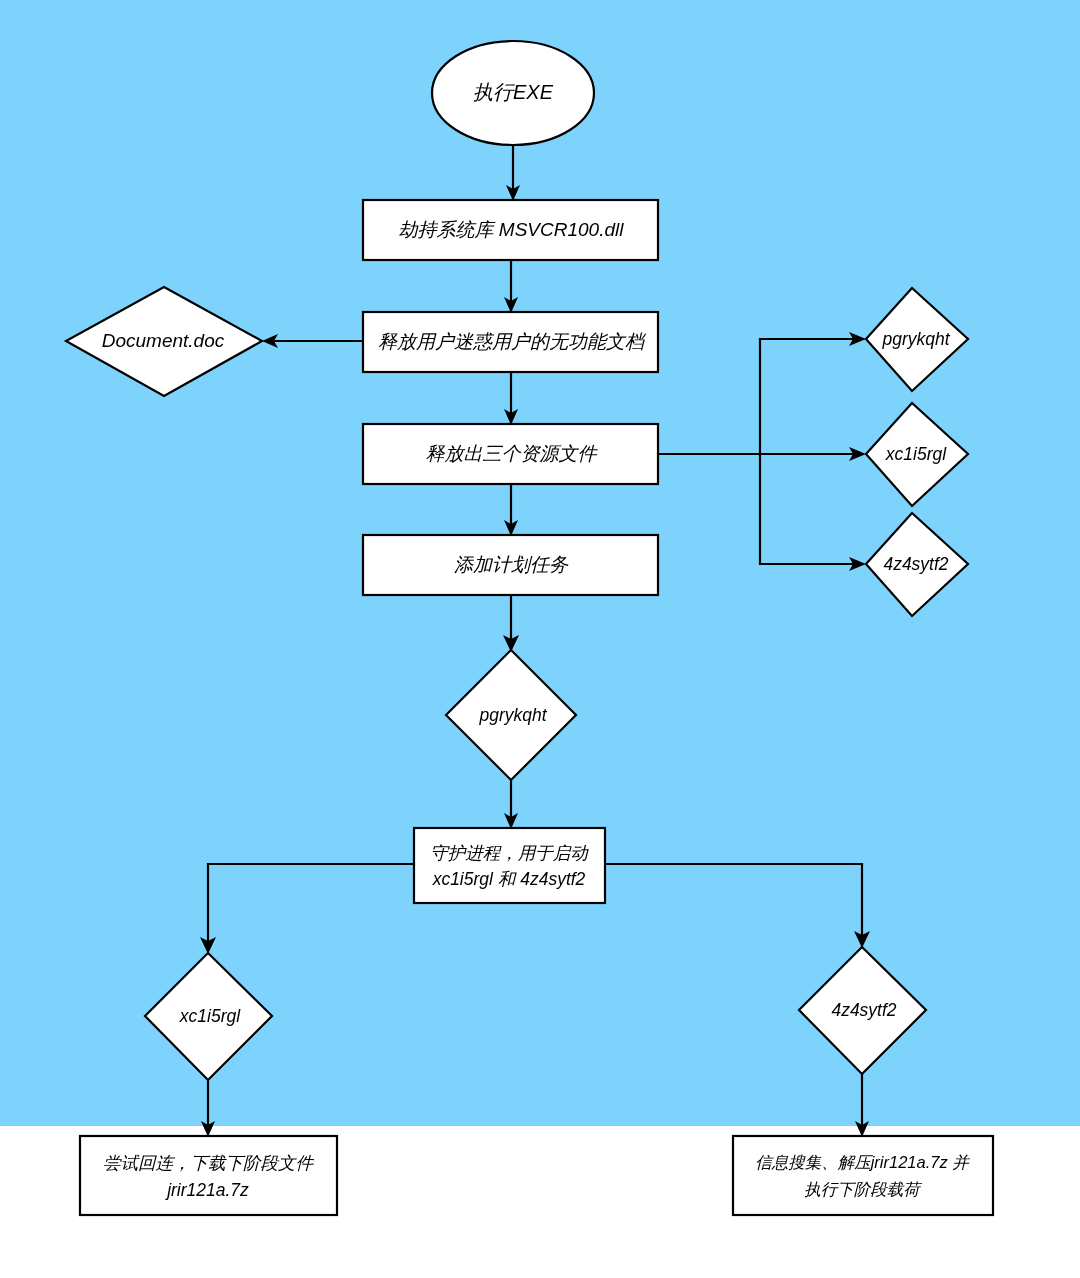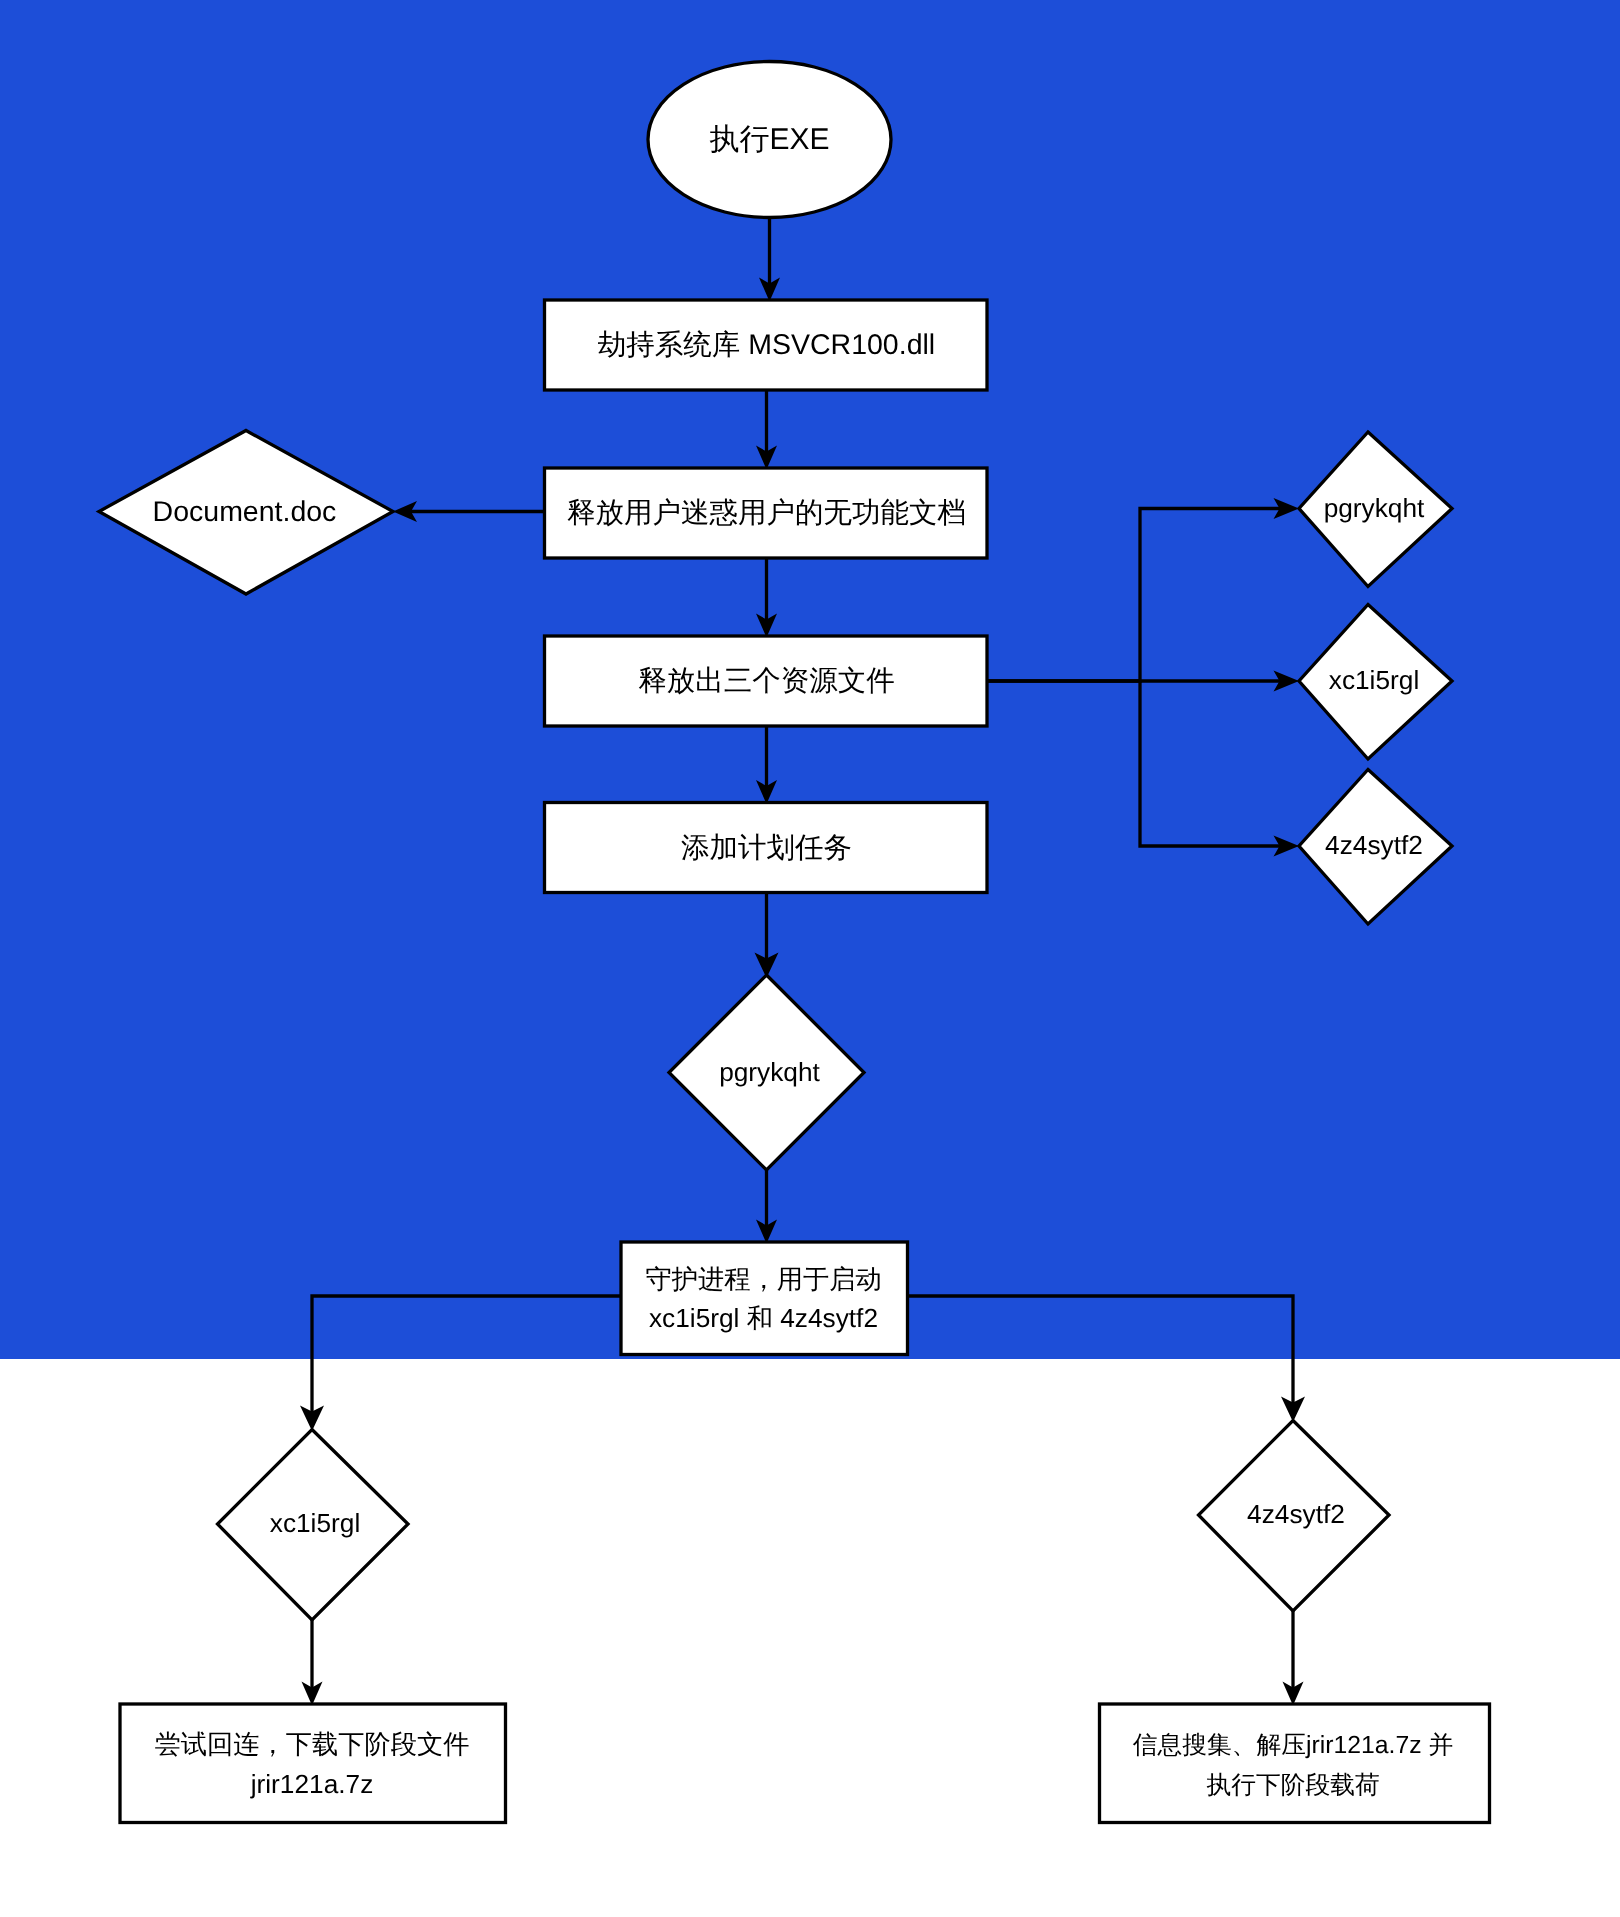--- a/index.html
+++ b/index.html
@@ -9,22 +9,23 @@
   }
   body {
     width: 1080px;
     height: 1278px;
     font-family: "Liberation Sans", "DejaVu Sans", sans-serif;
     overflow: hidden;
   }
   #flowchart-root {
     position: relative;
     width: 1080px;
-    height: 906px;
-    background: #1d4ed8;
+    height: 1126px;
+    background: #7dd3fc;
+    font-style: italic;
   }
   svg#flow-svg {
     position: absolute;
     left: 0;
     top: 0;
     width: 1080px;
     height: 1278px;
     display: block;
   }
   .shape-stroke {

